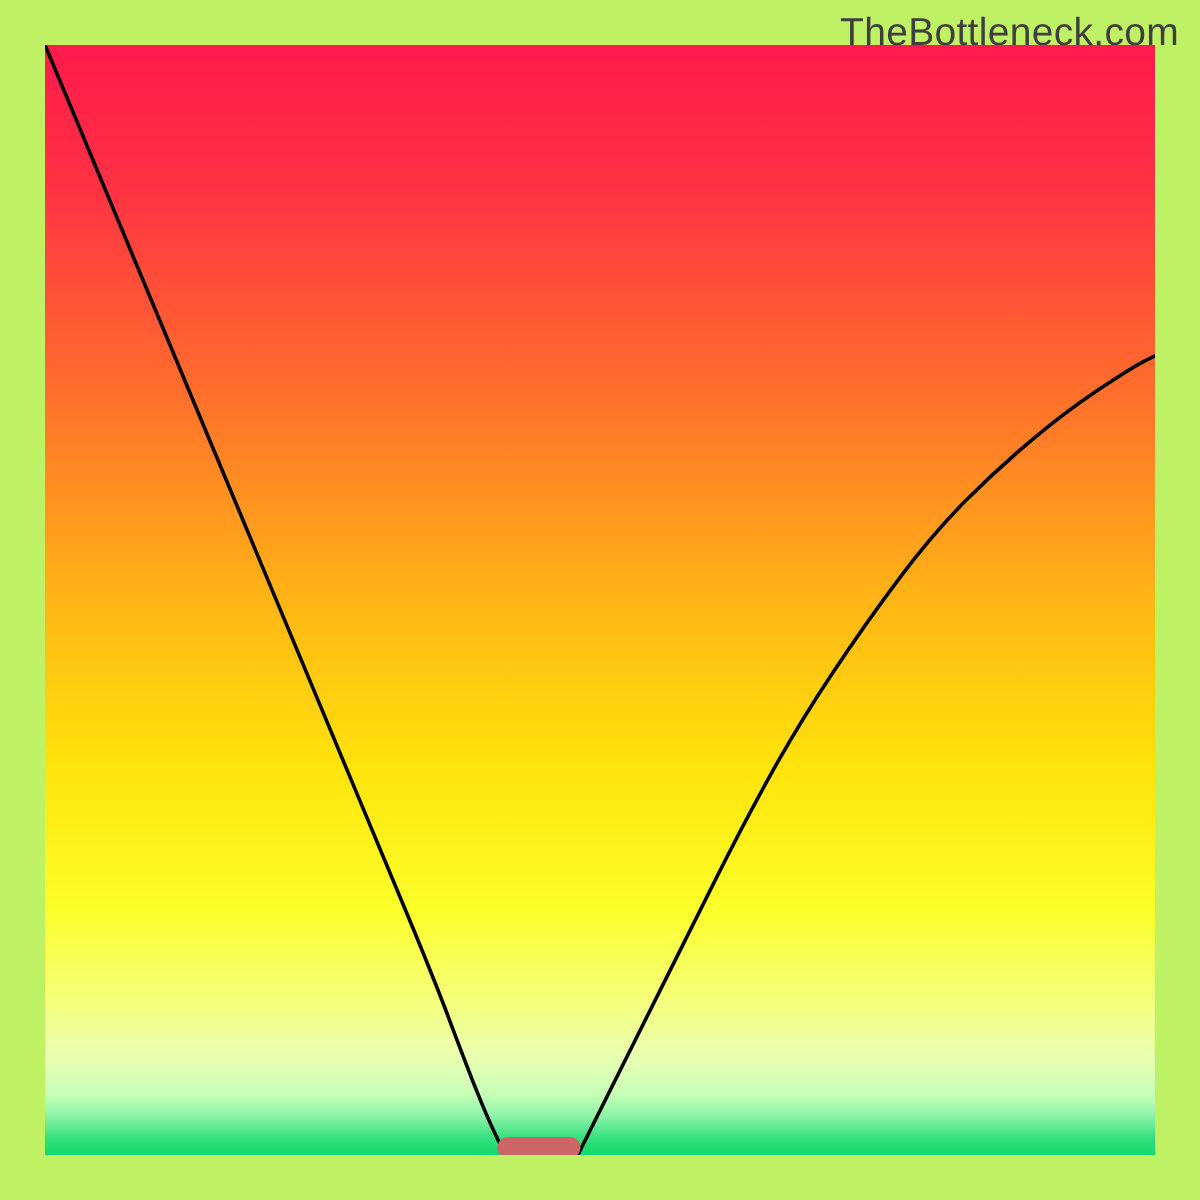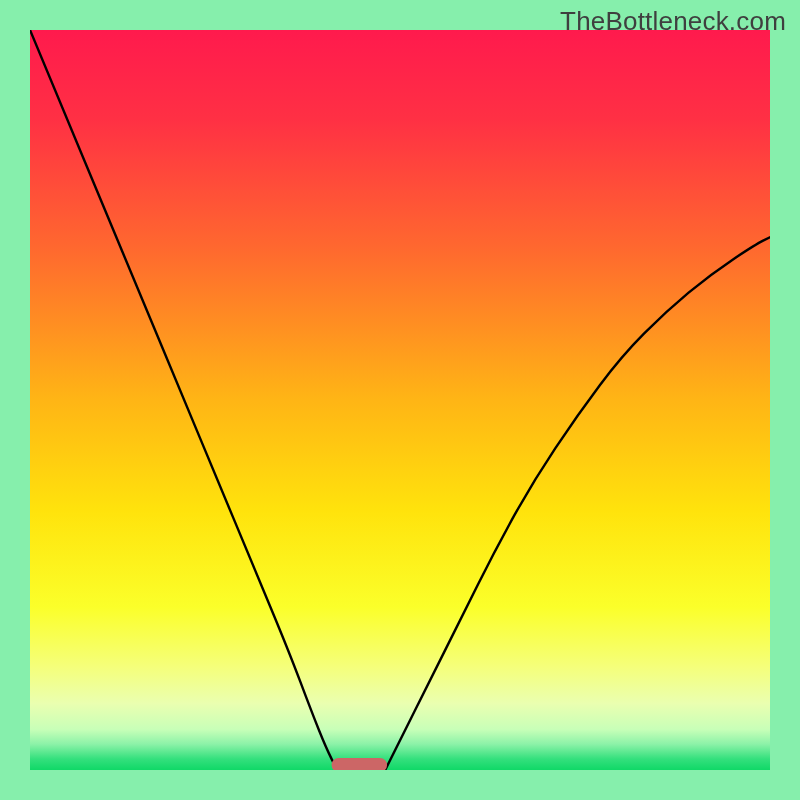--- a/index.html
+++ b/index.html
@@ -10,21 +10,21 @@
     background: #000;
     overflow: hidden;
     font-family: Arial, Helvetica, sans-serif;
   }
   .frame {
     position: absolute;
     left: 0;
     top: 0;
     width: 800px;
     height: 800px;
-    background: #86efac;
+    background: #bef264;
   }
   .watermark {
     position: absolute;
     top: 6px;
     right: 14px;
     color: #3f3f3f;
     font-size: 26px;
     font-weight: 500;
     letter-spacing: 0.2px;
     user-select: none;

